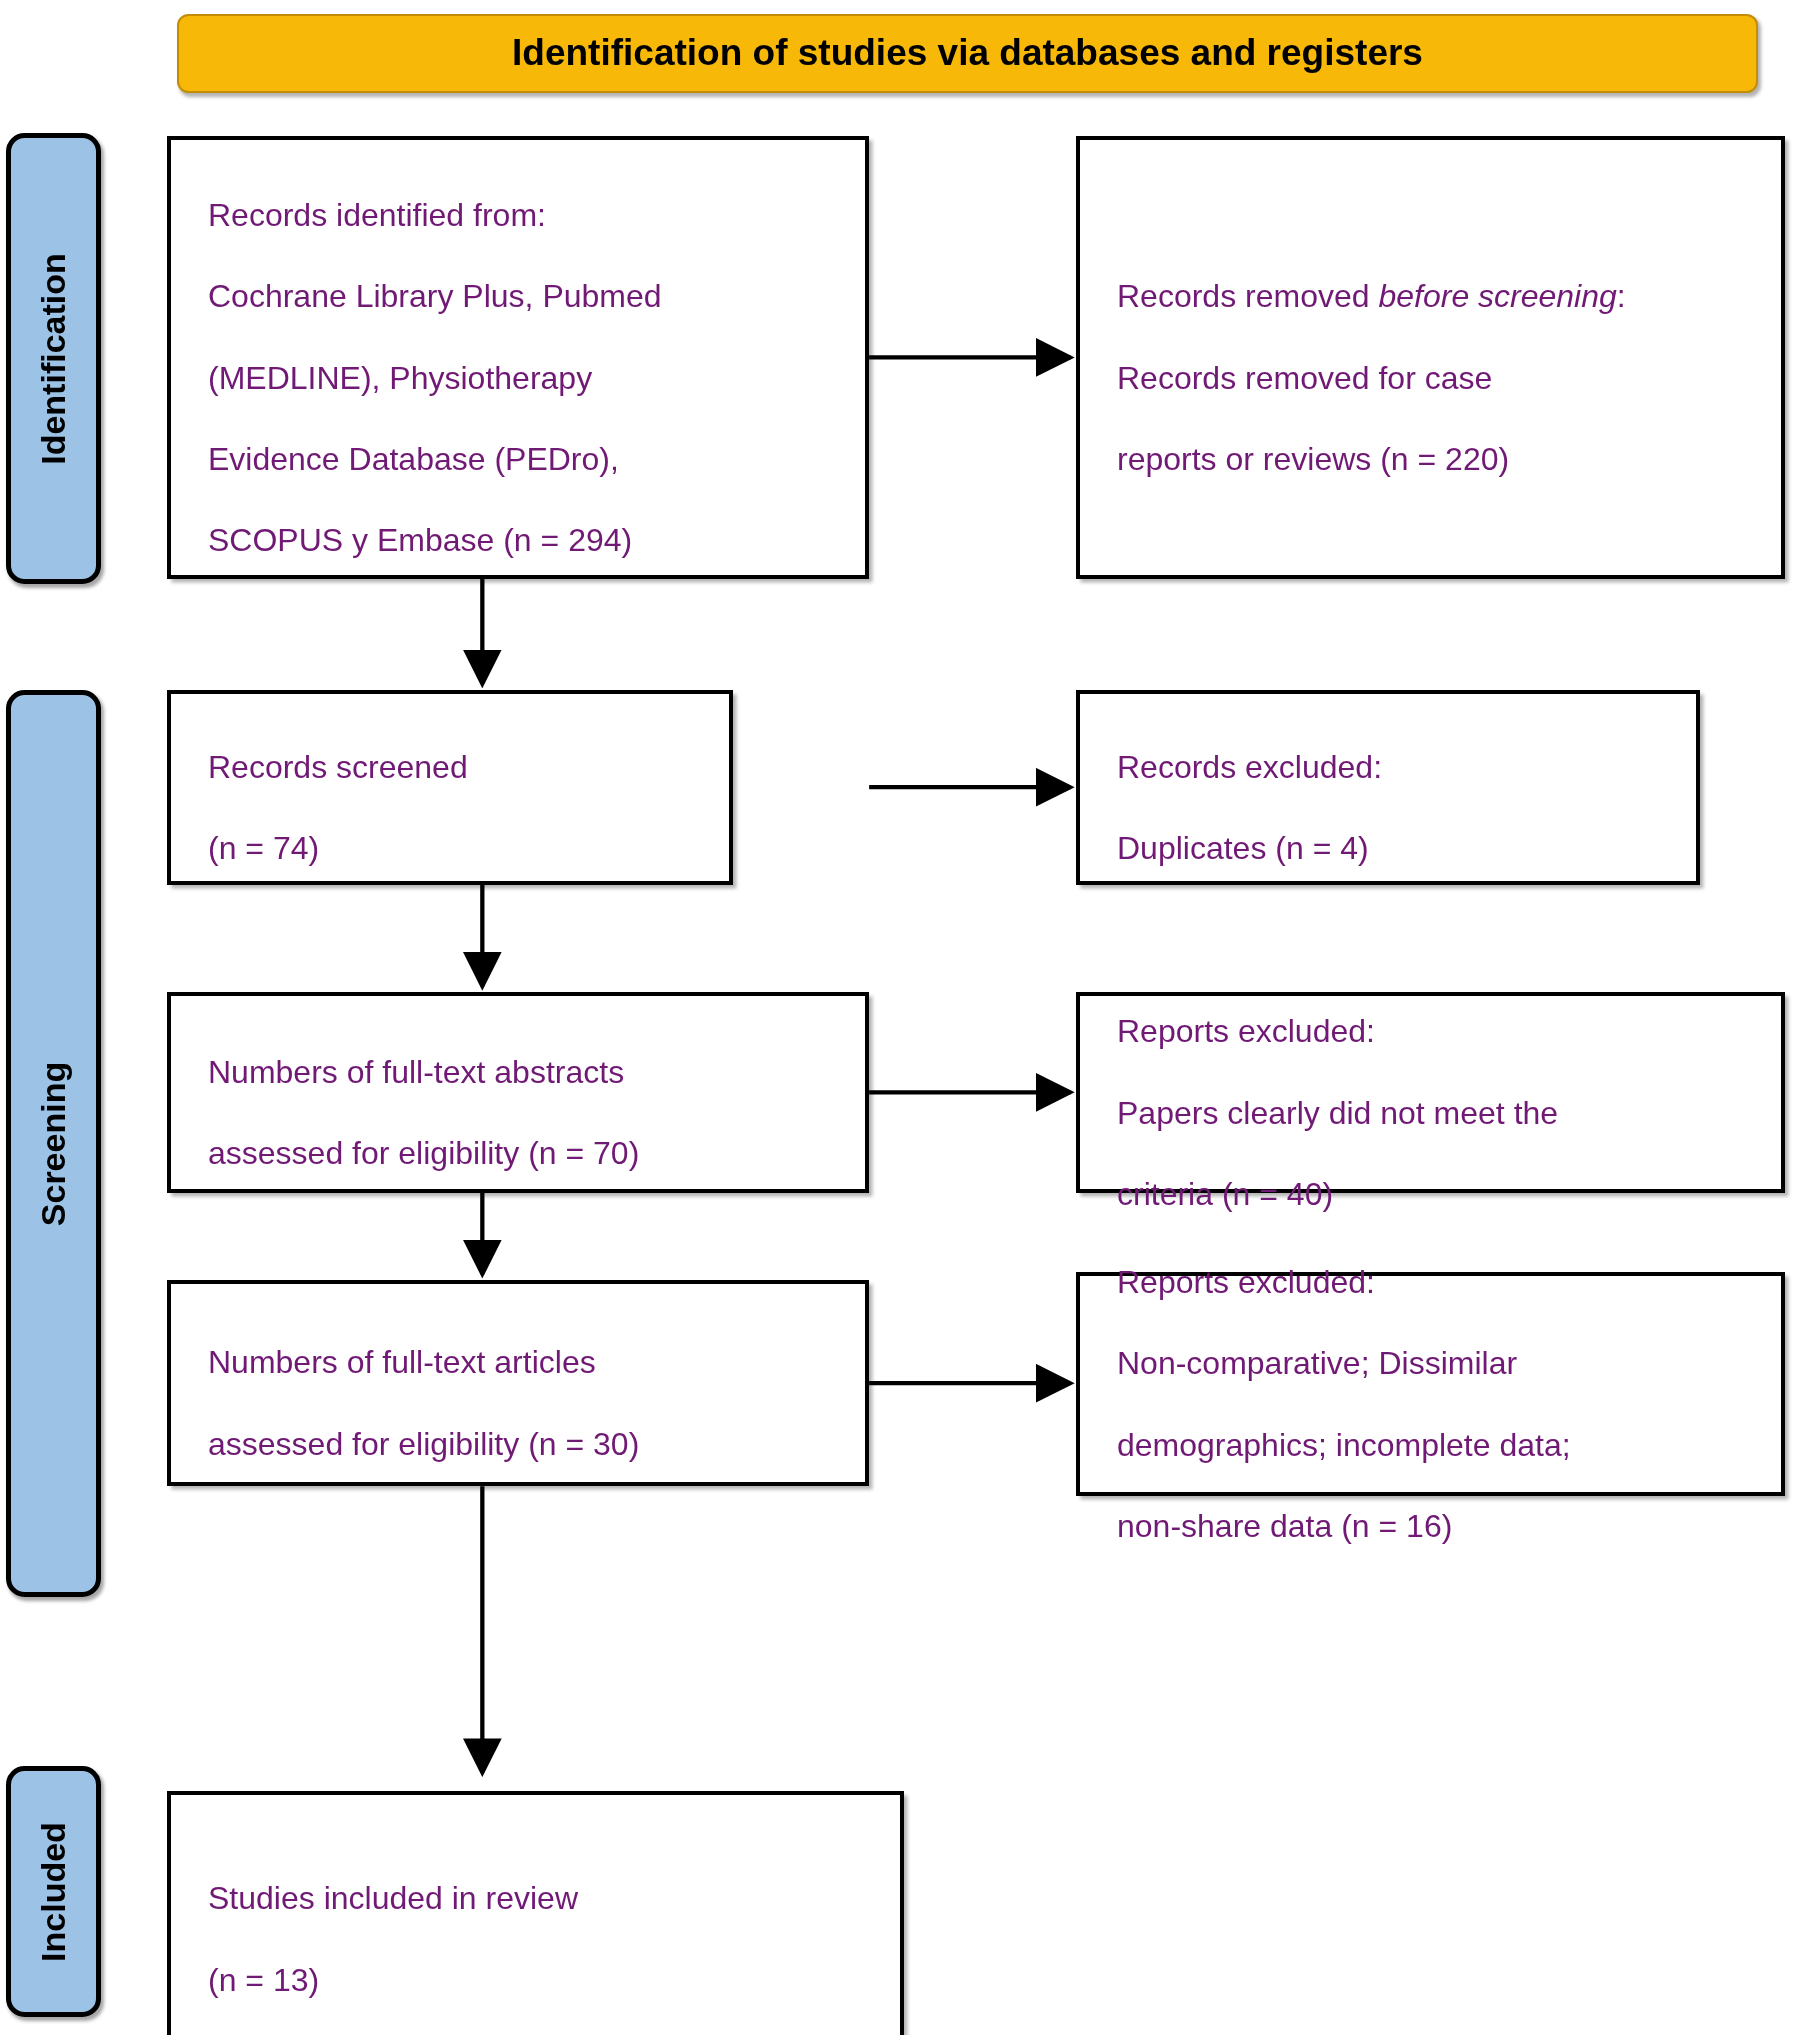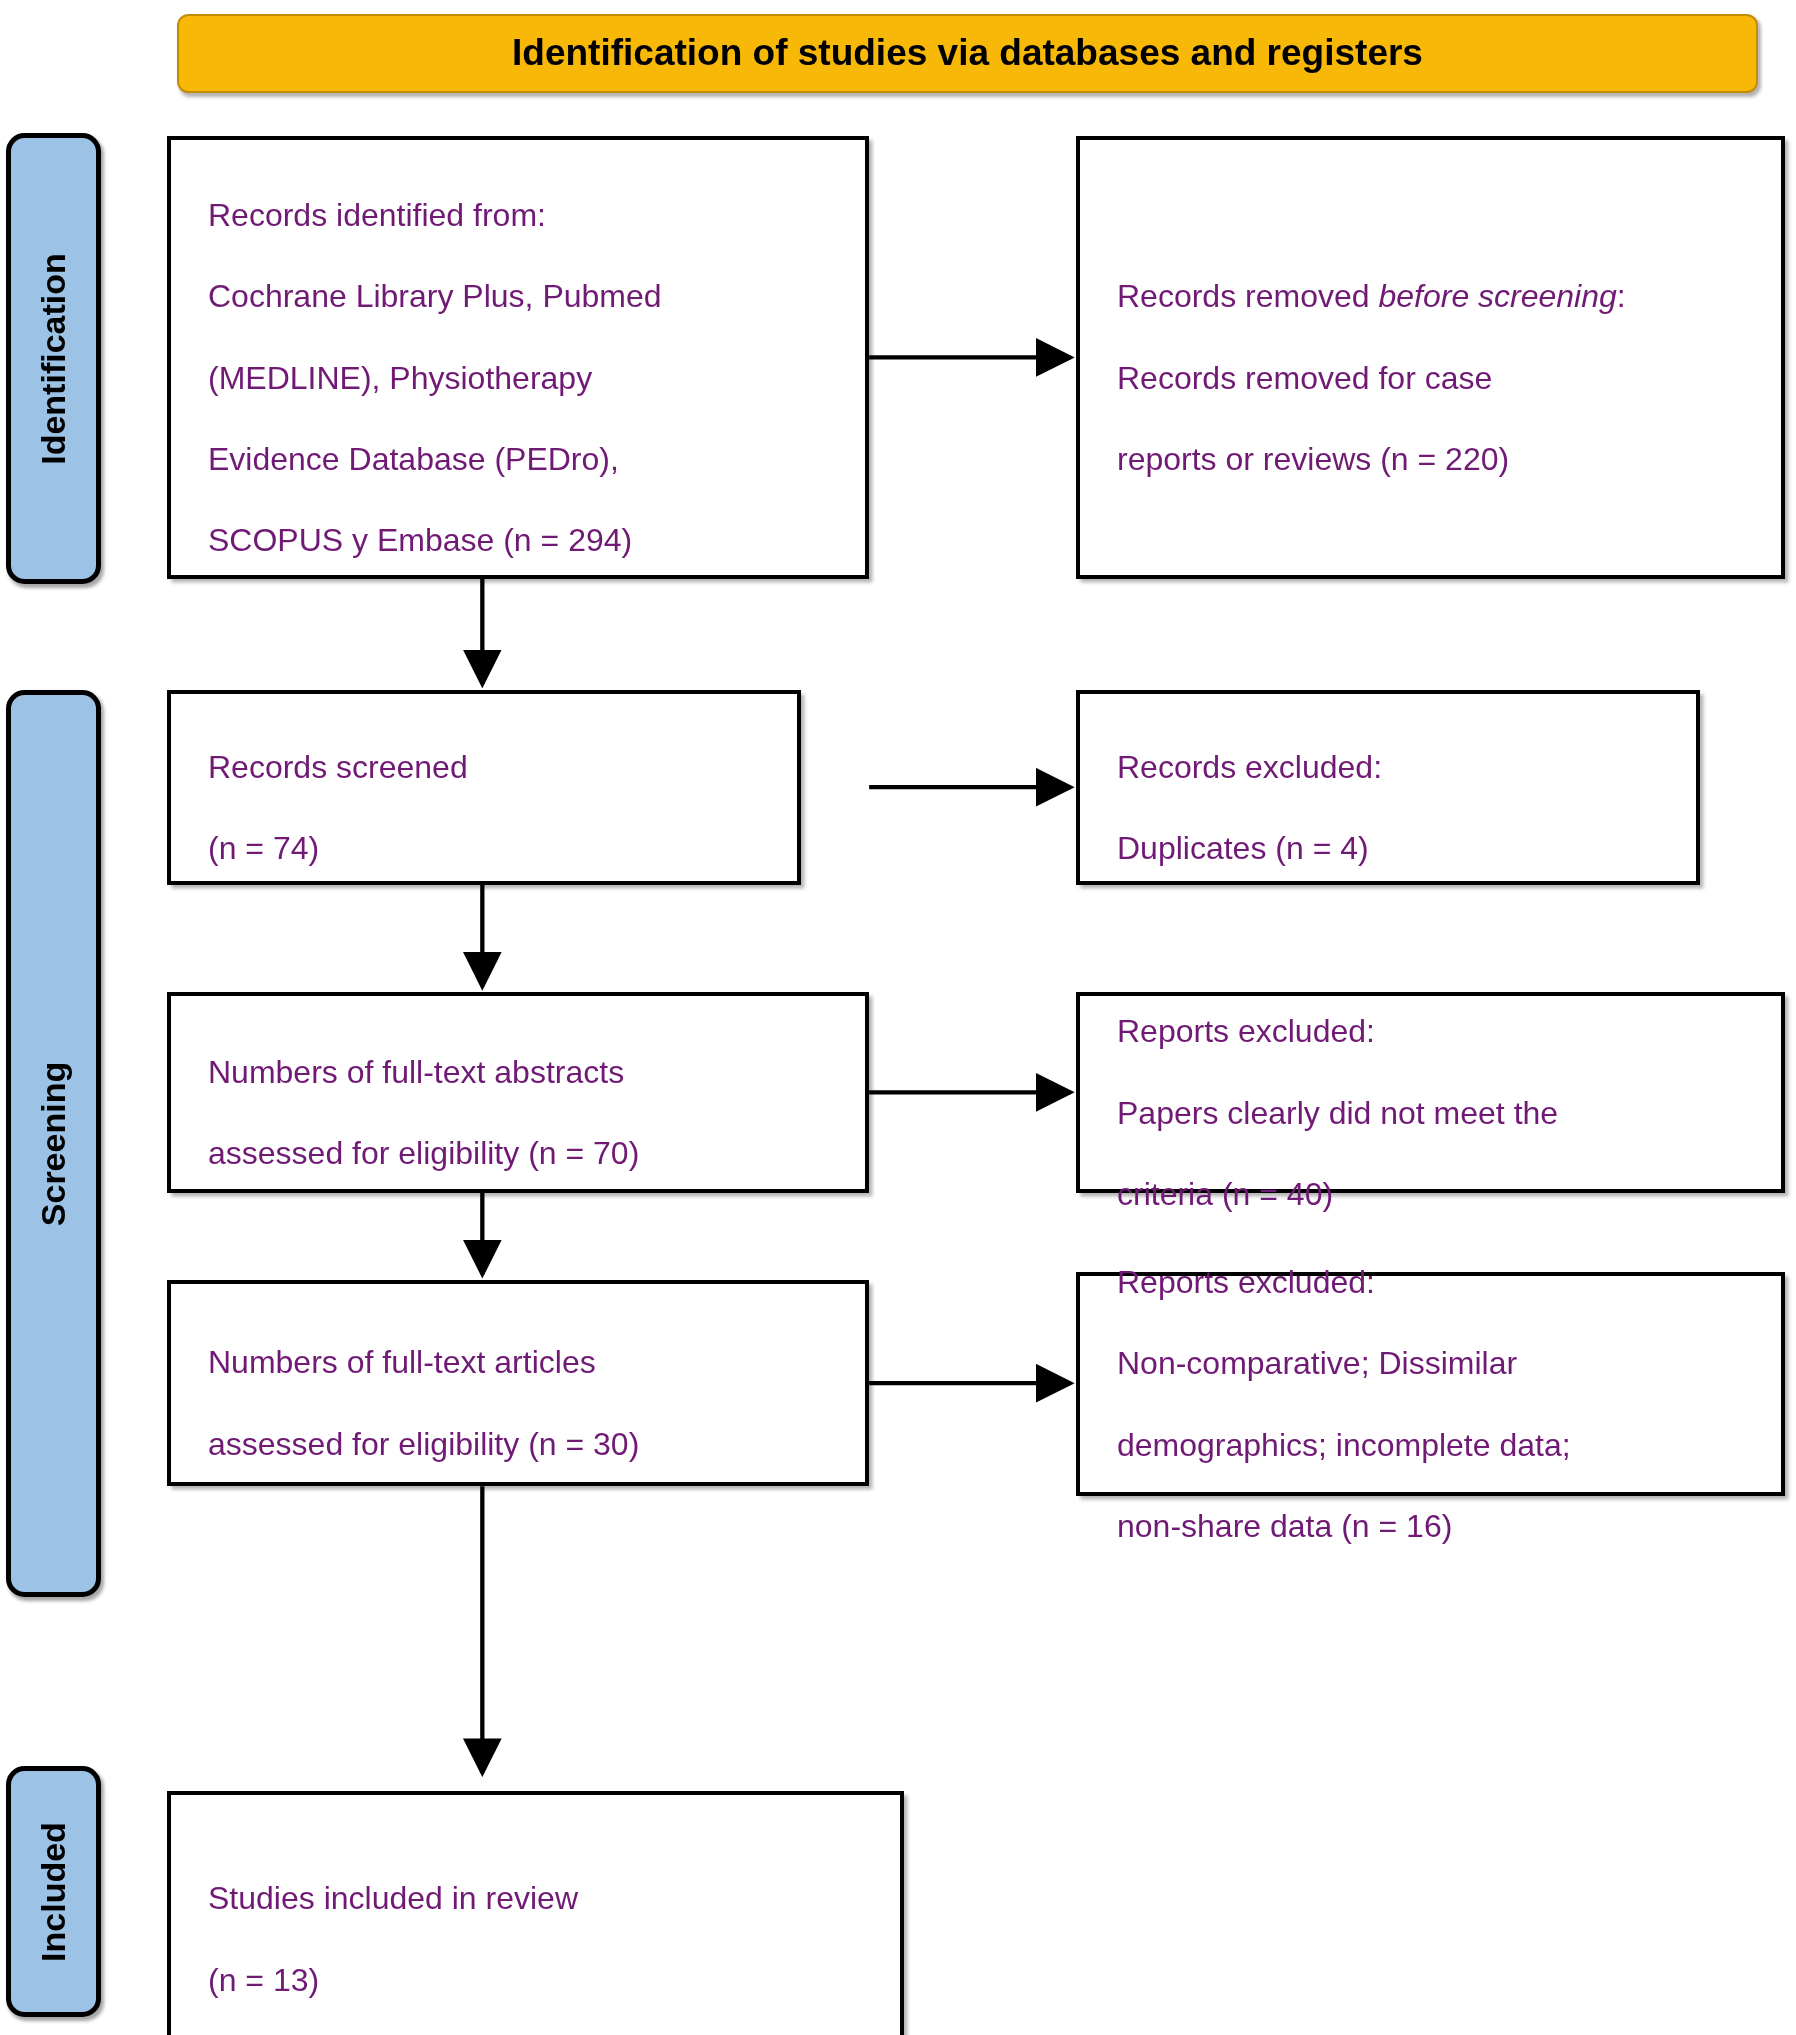--- a/index.html
+++ b/index.html
@@ -82,21 +82,21 @@
     font-size: 32px;
     line-height: 1.27;
     color: #701a75;
     padding: 0 0 0 37px;
     white-space: pre-line;
   }
   .box-text .it { font-style: italic; }
 
   #box-records-identified { left: 167px;  top: 136px;  width: 702px;  height: 443px; }
   #box-records-removed    { left: 1076px; top: 136px;  width: 709px;  height: 443px; }
-  #box-records-screened   { left: 167px;  top: 690px;  width: 634px;  height: 195px; }
+  #box-records-screened   { left: 167px;  top: 690px;  width: 566px;  height: 195px; }
   #box-records-excluded   { left: 1076px; top: 690px;  width: 624px;  height: 195px; }
   #box-abstracts          { left: 167px;  top: 992px; width: 702px;  height: 201px; }
   #box-reports-excl-1     { left: 1076px; top: 992px; width: 709px;  height: 201px; }
   #box-articles           { left: 167px;  top: 1280px; width: 702px;  height: 206px; }
   #box-reports-excl-2     { left: 1076px; top: 1272px; width: 709px;  height: 224px; }
   #box-included           { left: 167px;  top: 1779px; width: 737px; height: 256px; margin-top: 12px; }
 
   
   #connectors {
     position: absolute;

